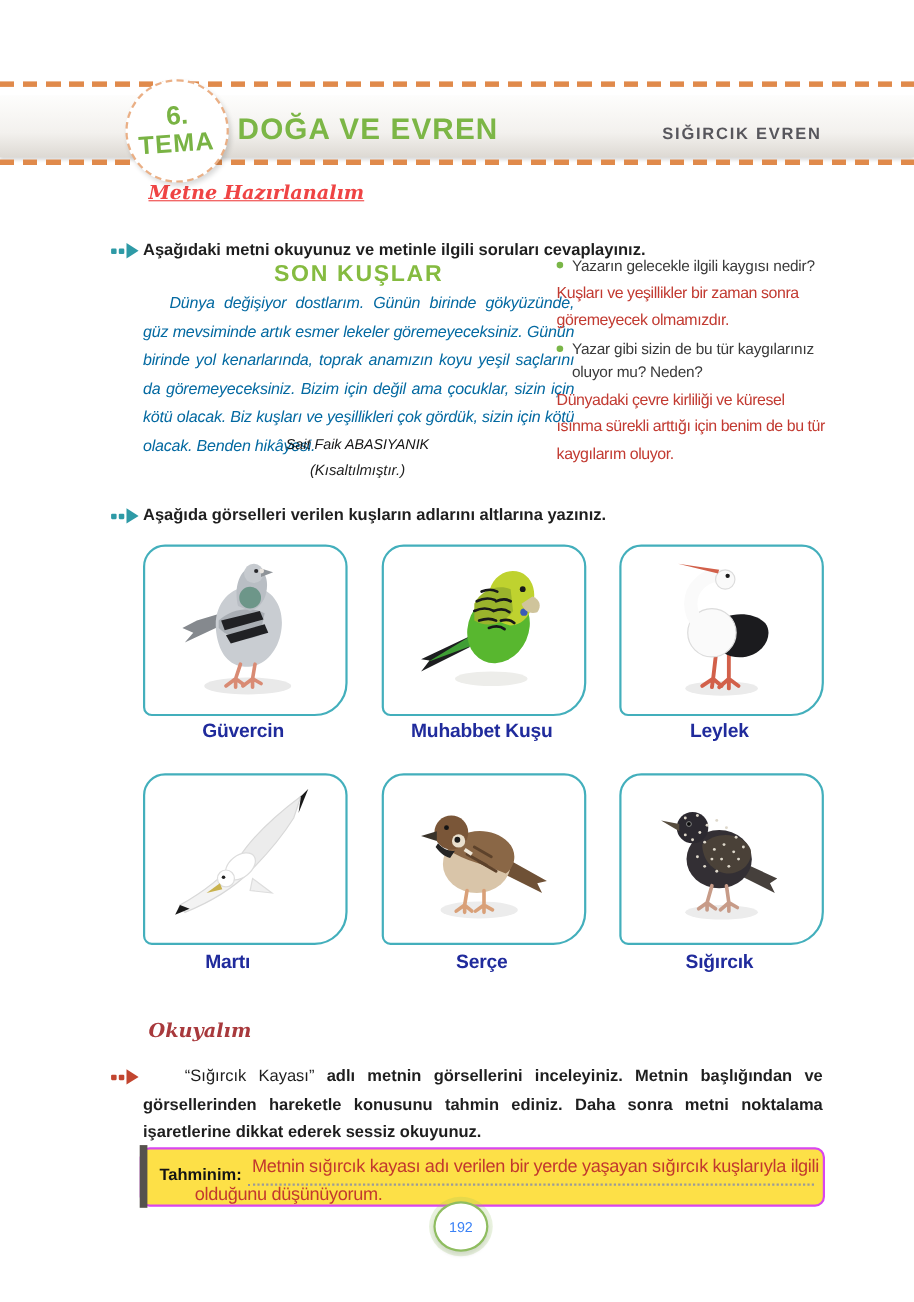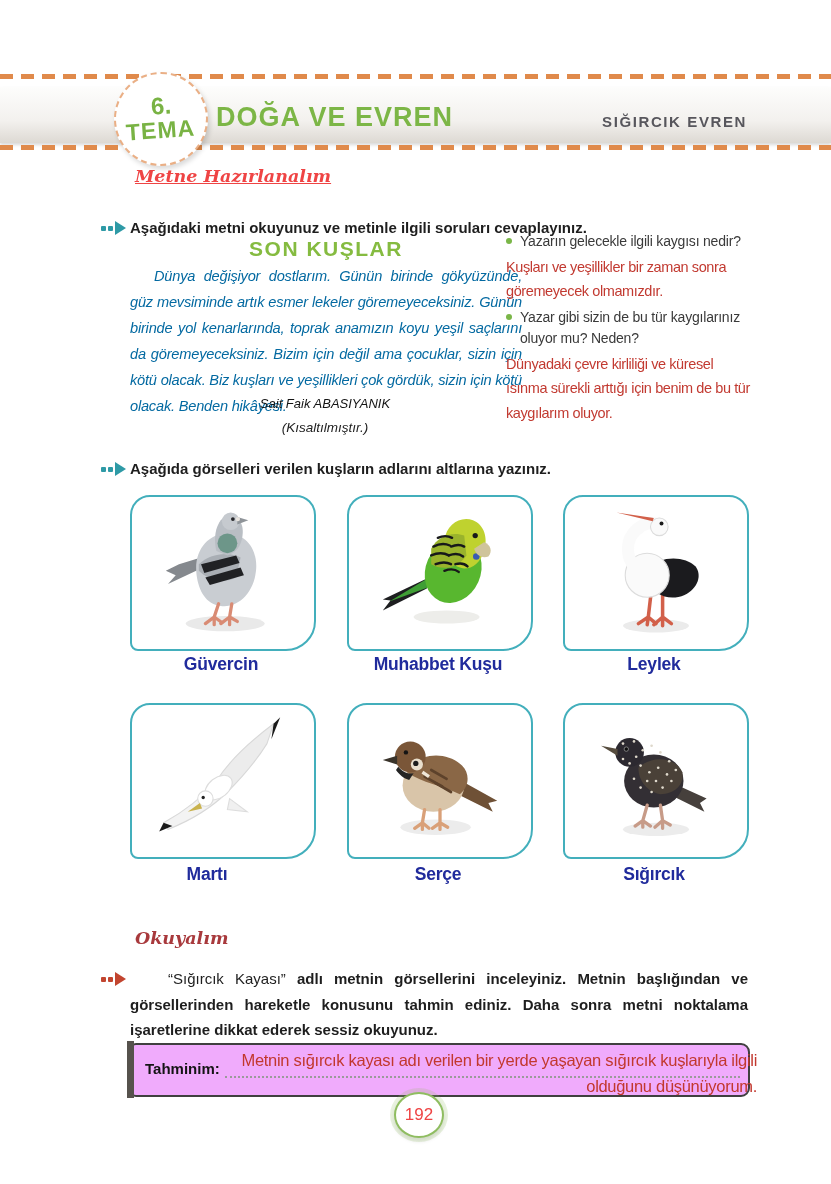--- a/index.html
+++ b/index.html
@@ -51,32 +51,32 @@
   .bullet{flex:0 0 6px;width:6px;height:6px;border-radius:50%;background:#7ab648;margin-top:7px;}
   .qtext{font-size:14px;line-height:21.5px;color:#3a3a3a;letter-spacing:-0.2px;}
   .answer{font-size:14.5px;line-height:24.5px;letter-spacing:-0.4px;color:#c23a31;margin:0 0 3px 0;}
   
   .bird-box{position:absolute;width:182px;height:152px;background:#fff;border:2px solid #43afbc;
      border-radius:20px 20px 30px 8px;display:flex;align-items:center;justify-content:center;}
   .bird-box svg{width:140px;height:132px;}
   .bird-label{position:absolute;width:182px;text-align:center;font-size:17.5px;font-weight:800;
      color:#202b9c;letter-spacing:-0.2px;}
   
-  .predict-box{position:absolute;left:127px;top:1043px;width:619px;height:50px;background:#f0abfc;
-     border:2px solid #404040;border-radius:9px;text-align:right;}
+  .predict-box{position:absolute;left:127px;top:1043px;width:619px;height:50px;background:#fde047;
+     border:2px solid #d946ef;border-radius:9px;}
   .predict-bar{position:absolute;left:-2px;top:-4px;width:7px;height:57px;background:#56524d;}
   .predict-label{position:absolute;left:16px;top:15px;font-weight:700;font-size:15px;color:#141414;}
   .predict-dots{position:absolute;left:96px;right:8px;top:9px;height:22px;
      border-bottom:2px dotted #9a9a9a;}
   .predict-answer{position:absolute;left:48px;top:2px;width:580px;text-indent:52px;
      font-size:16.5px;line-height:26px;letter-spacing:-0.3px;color:#c2382e;}
   
   .page-oval{position:absolute;left:394px;top:1092px;width:46px;height:42px;border-radius:50%;
      background:#fff;border:2.5px solid #8fbd60;box-shadow:0 0 0 4px rgba(143,189,96,.20),0 3px 4px rgba(0,0,0,.12);
-     display:flex;align-items:center;justify-content:center;font-size:17px;color:#ef4444;}
+     display:flex;align-items:center;justify-content:center;font-size:13px;color:#3b82f6;}
 </style>
 </head>
 <body>
 
 <div class="page">
 
   <div class="dash-line dash-top"></div>
   <div class="header-band"></div>
   <div class="dash-line dash-bottom"></div>
   <div class="tema-badge">

